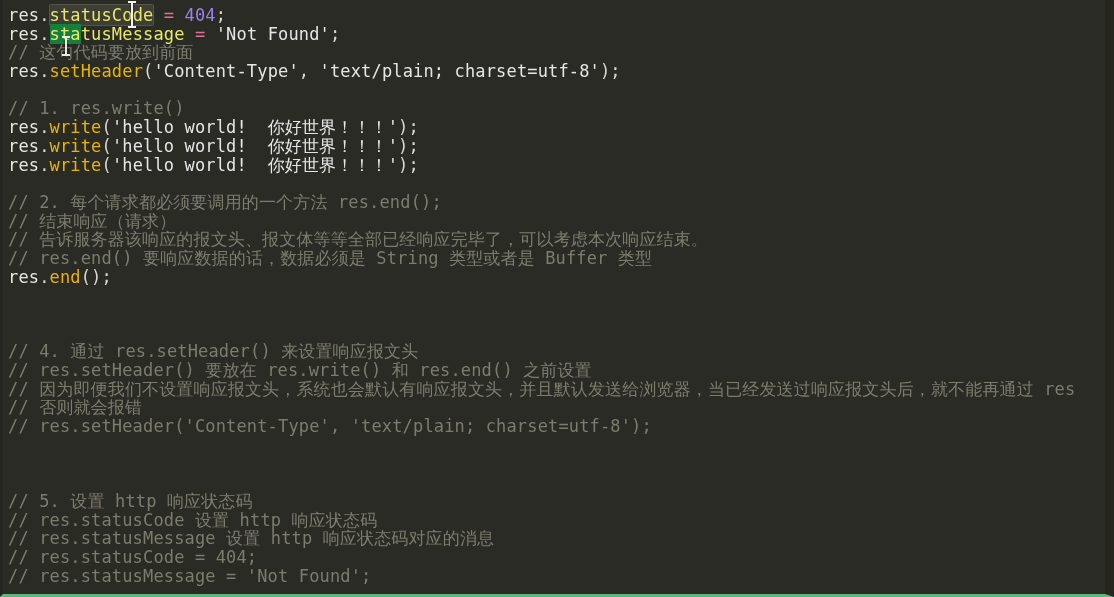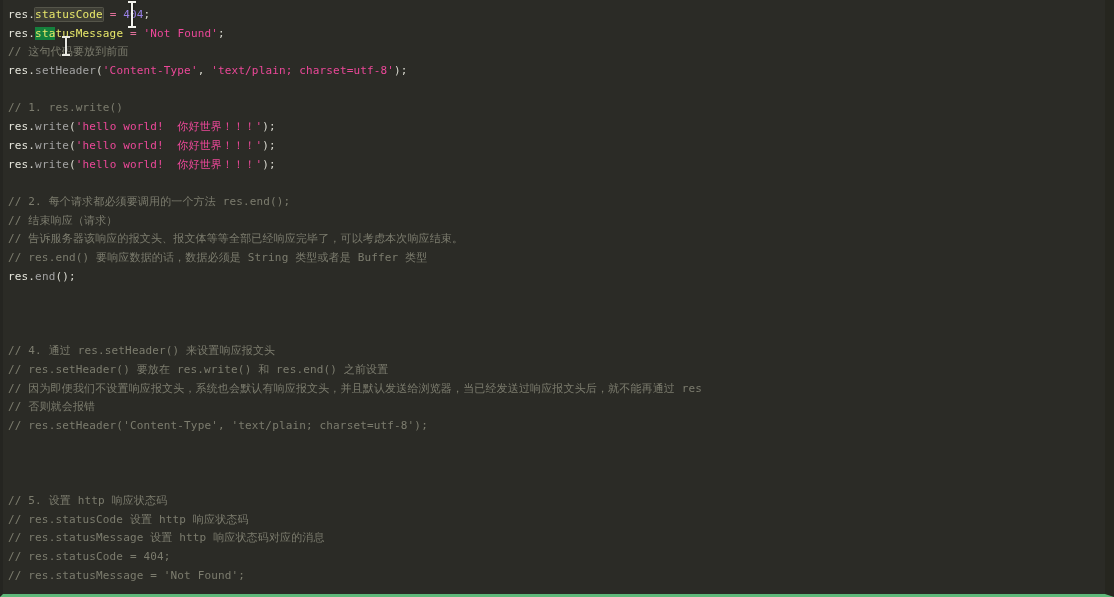--- a/index.html
+++ b/index.html
@@ -21,34 +21,34 @@
     border-right: 9px solid #26261f;
     border-bottom: 3px solid #5fb87a;
     overflow: hidden;
   }
   #code {
     position: absolute;
     top: 6px;
     left: 5px;
     right: 0;
     white-space: pre;
-    font-size: 11px;
+    font-size: 17px;
     line-height: 18.7px;
     letter-spacing: 0.15px;
     color: #d8d8cf;
     -webkit-font-smoothing: antialiased;
   }
   .line { height: 18.7px; white-space: pre; }
   .cm   { color: #7c7c6e; }            
   .id   { color: #e6e6dc; }            
   .prop { color: #e8e86a; }            
-  .fn   { color: #a3a3a3; text-align: center; }            
+  .fn   { color: #eab308; text-align: center; }            
   .op   { color: #e0709a; }            
   .num  { color: #9a82e8; }            
-  .str  { color: #ec4899; }            
+  .str  { color: #e5e5e5; }            
   .punc { color: #d8d8cf; }            
   .dot  { color: #d8d8cf; }
 
   
   .occ {
     background: #3e3e35;
     box-shadow: 0 0 0 1px #55554a;
     border-radius: 1px;
   }
   

